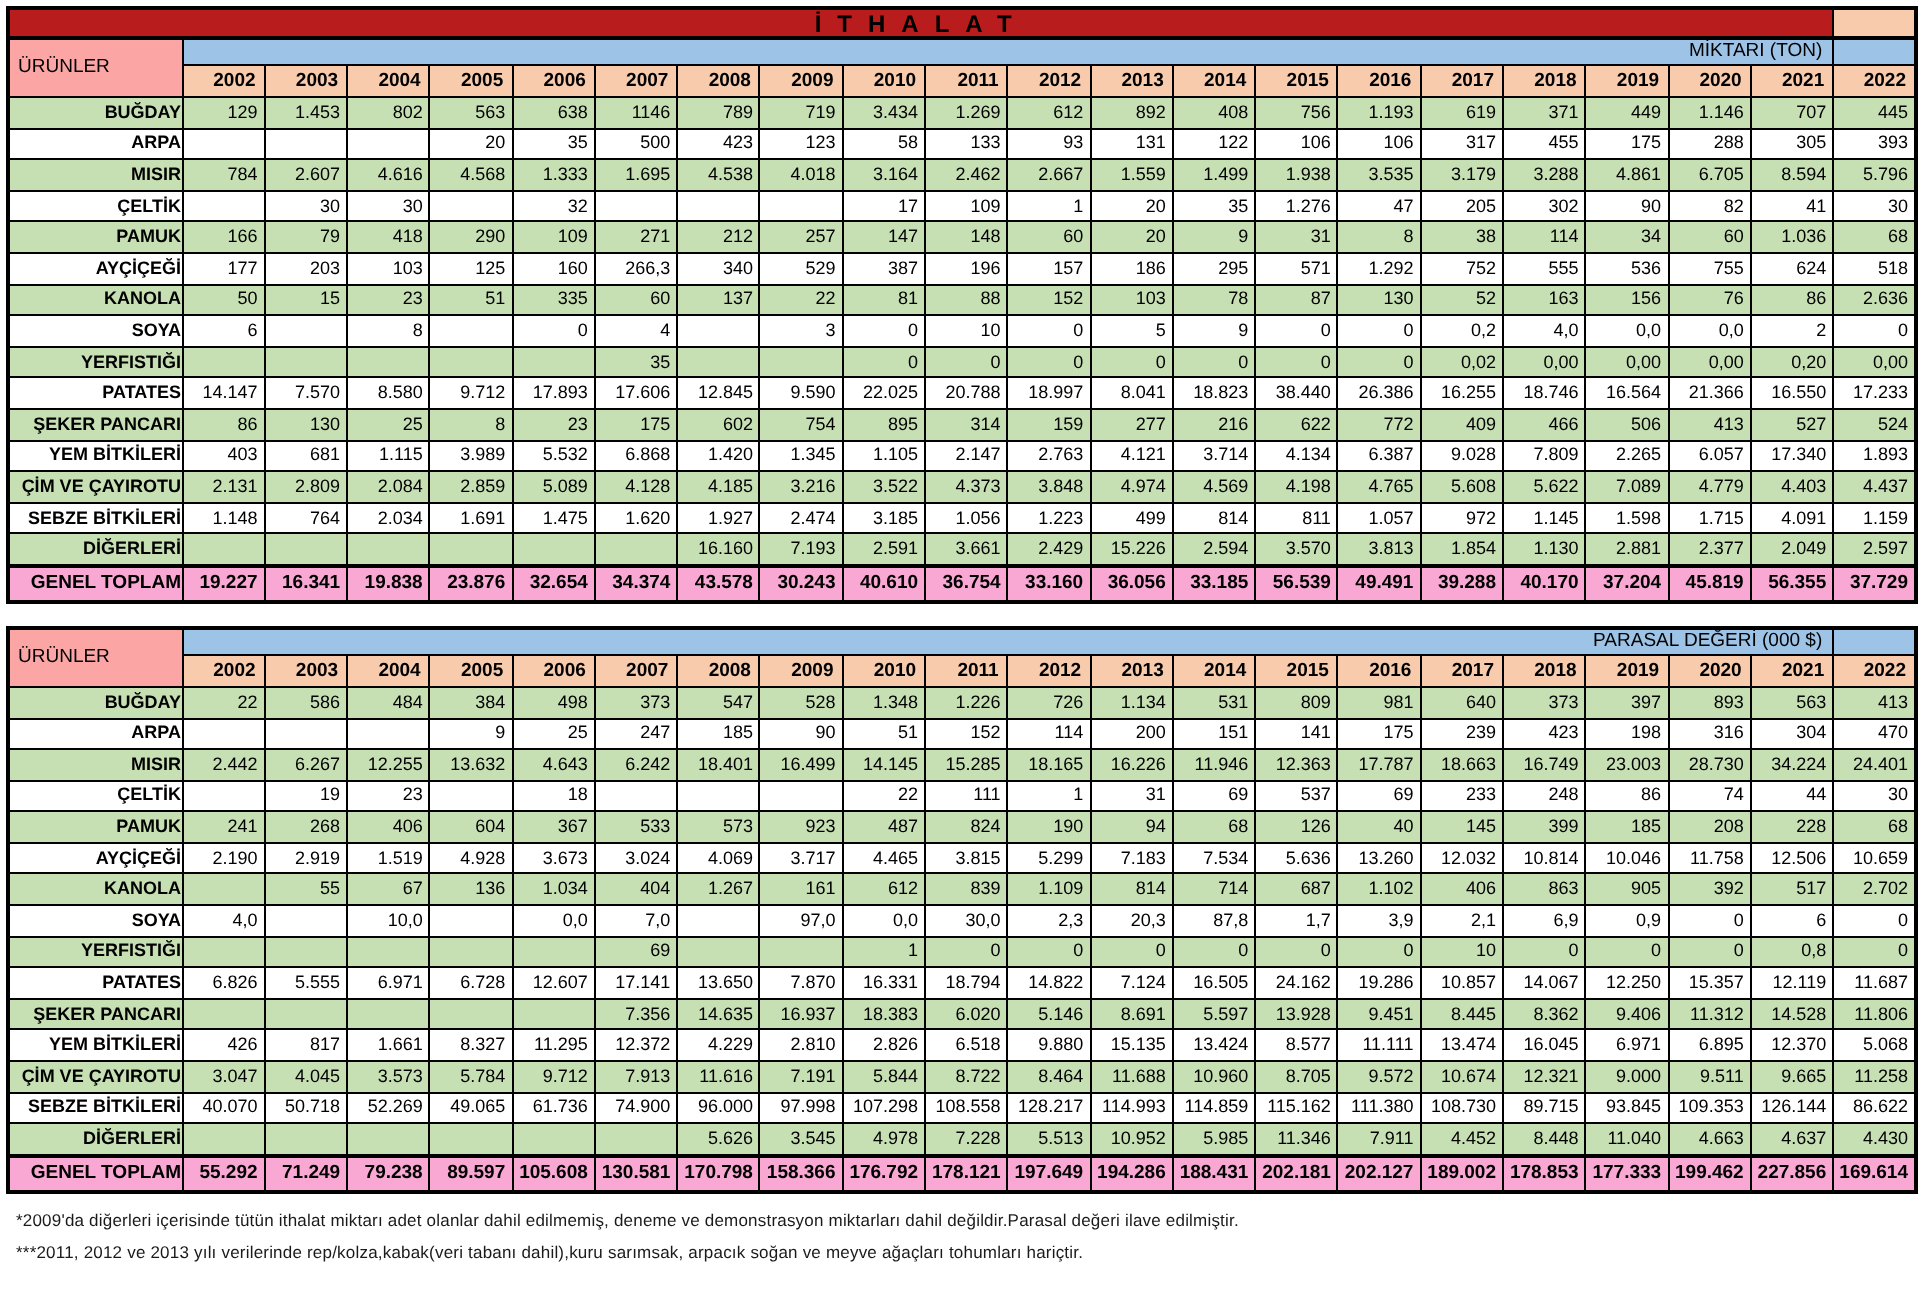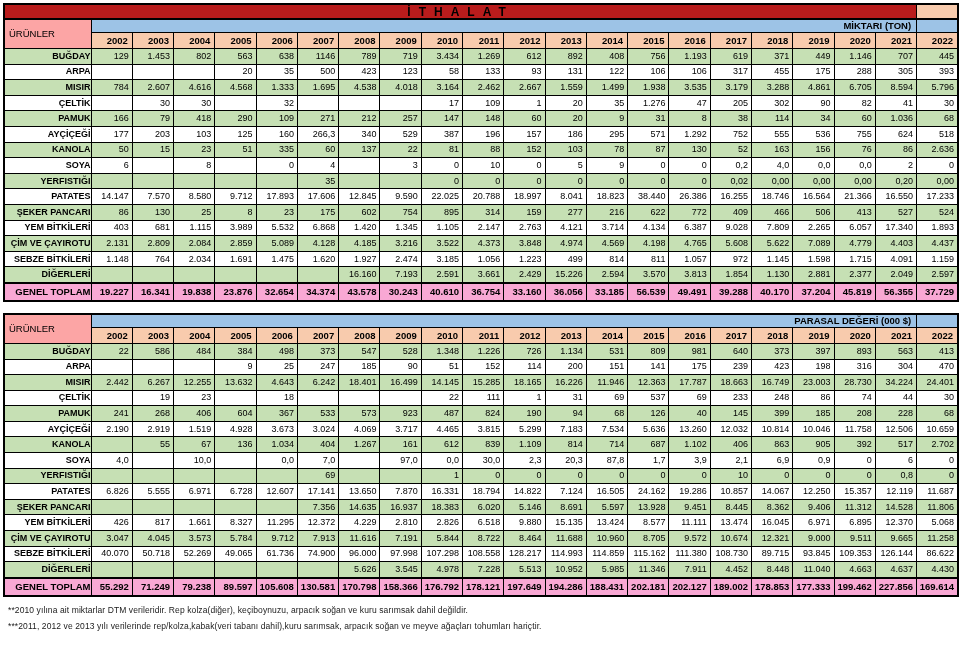--- a/index.html
+++ b/index.html
@@ -28,21 +28,21 @@
     background:#b91c1c;text-align:center;
     font-weight:700;font-size:12px;letter-spacing:8px;
   }
   .title-spacer{background:#F8CBAD;}
   .unit-row td{height:12px;}
   .products-hdr{
     background:#fca5a5;font-weight:400;font-size:9.5px;
     padding-left:4px;text-align:left;
   }
   .unit-bar{
-    background:#9DC3E6;text-align:right;font-weight:700;
+    background:#9DC3E6;text-align:right;font-weight:400;
     font-size:9.5px;padding-right:5px;
   }
   .unit-spacer{background:#9DC3E6;}
   .year-row td{height:15px;}
   .year-cell{
     background:#F8CBAD;font-weight:700;font-size:9.5px;
     text-align:right;padding-right:4px;
   }
   .data-row td{height:14.6px;}
   .row-green td{background:#C6E0B4;}
@@ -905,18 +905,18 @@
           <td class="val-cell">178.853</td>
           <td class="val-cell">177.333</td>
           <td class="val-cell">199.462</td>
           <td class="val-cell">227.856</td>
           <td class="val-cell">169.614</td>
         </tr>
       </tbody>
   </table>
 
   <div class="footnotes">
-    <div class="footnote">**2010 yılına ait miktarlar DTM verileridir. Rep kolza(diğer), keçiboynuzu, arpacık soğan ve kuru sarımsak dahil değildir.</div>
+    <div class="footnote">*2009'da diğerleri içerisinde tütün  ithalat miktarı adet olanlar dahil edilmemiş, deneme ve demonstrasyon miktarları dahil değildir.Parasal değeri ilave edilmiştir.</div>
     <div class="footnote">***2011, 2012 ve 2013 yılı verilerinde rep/kolza,kabak(veri tabanı dahil),kuru sarımsak, arpacık soğan ve meyve ağaçları tohumları hariçtir.</div>
 
   </div>
 
 </div>
 
 </body></html>

